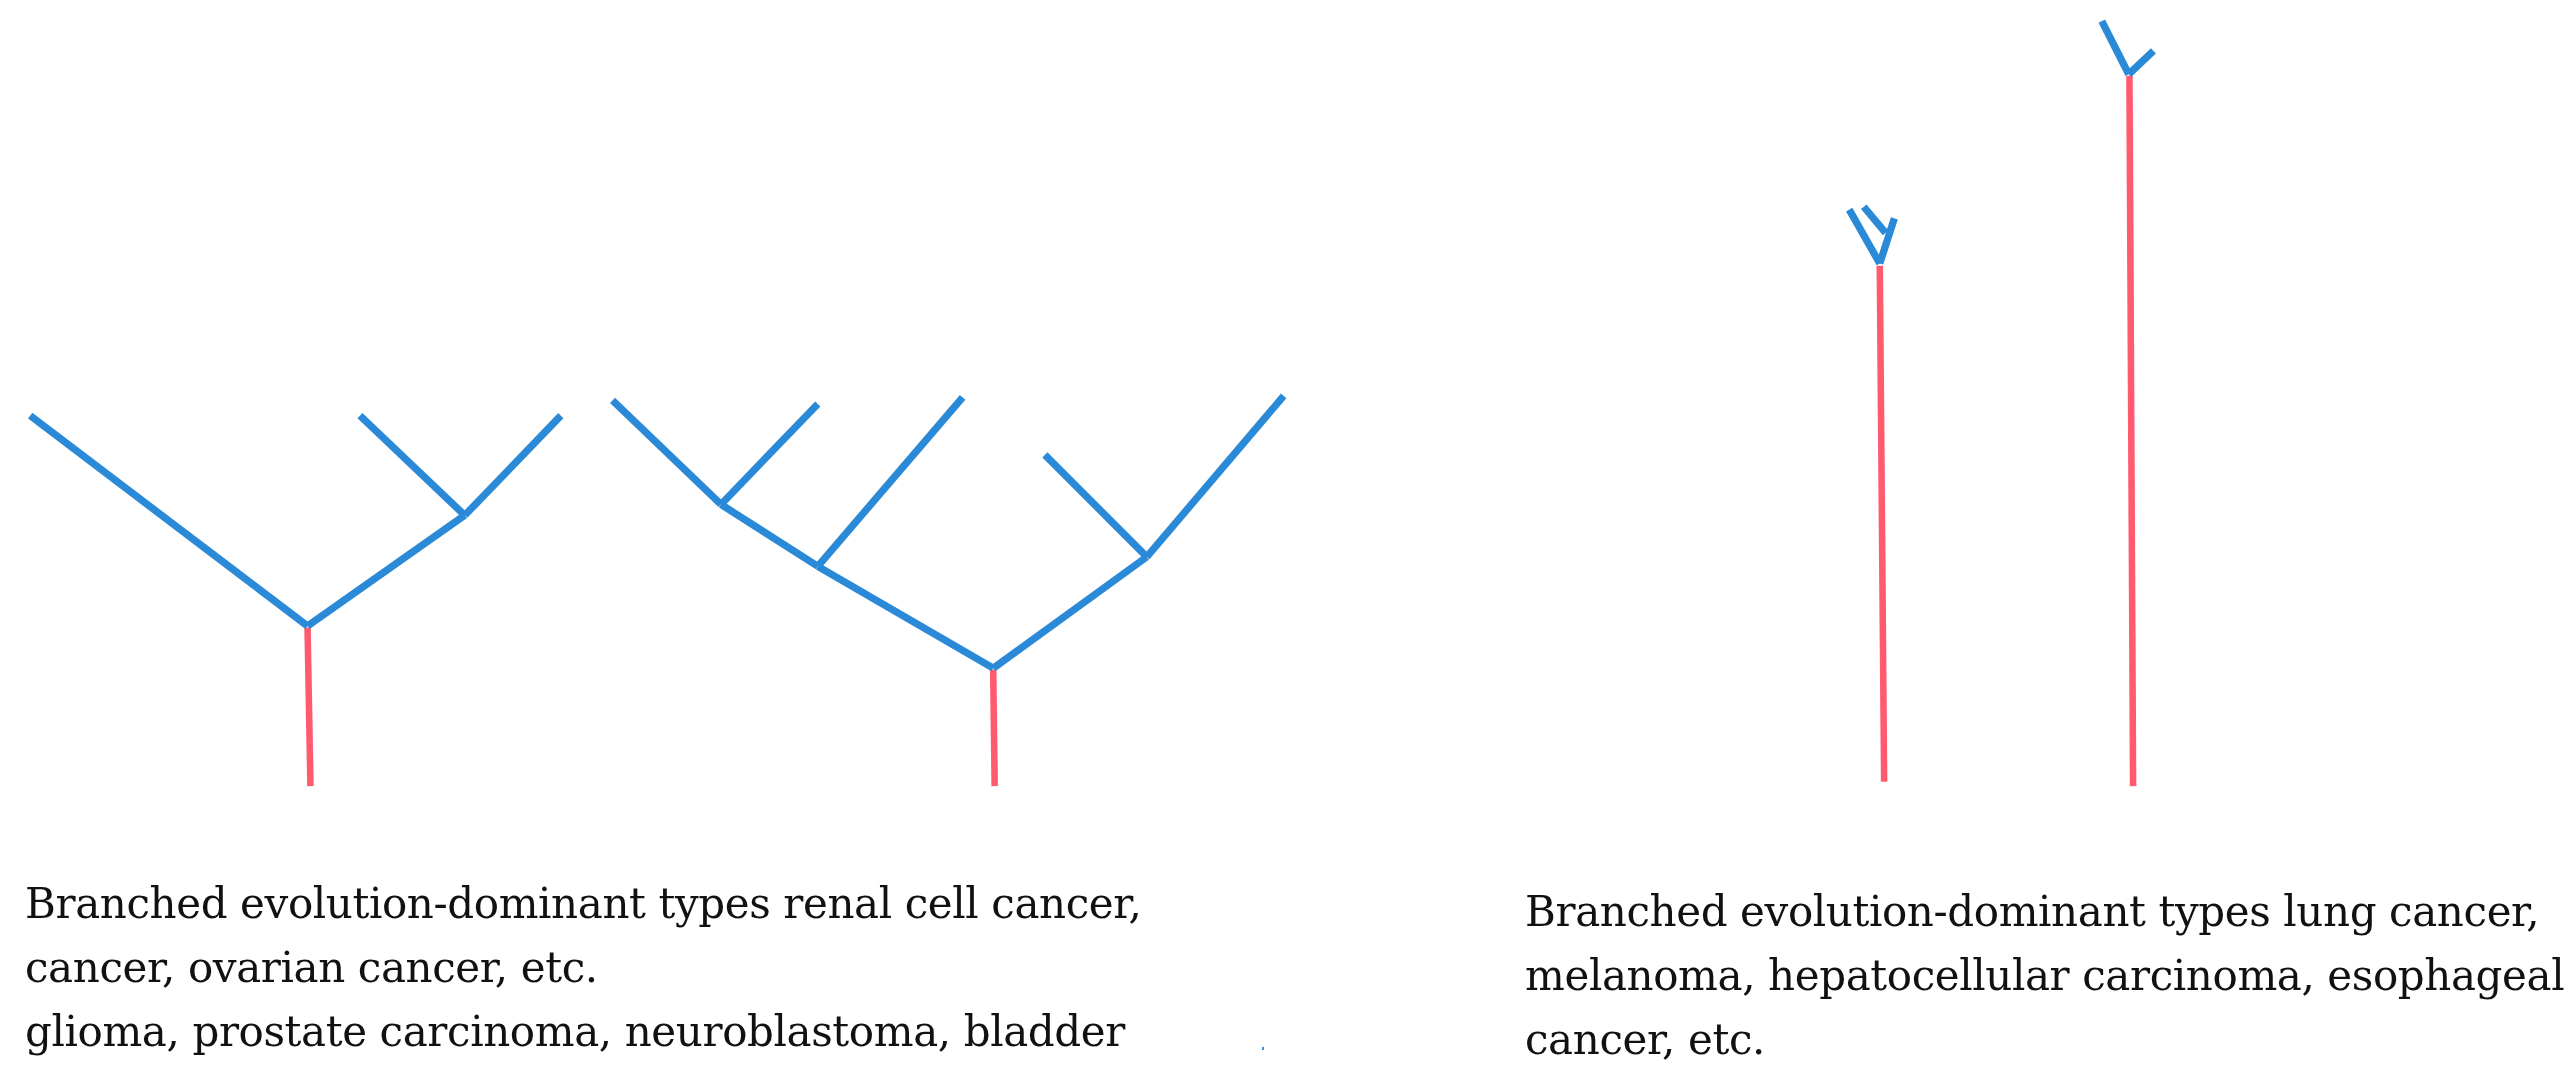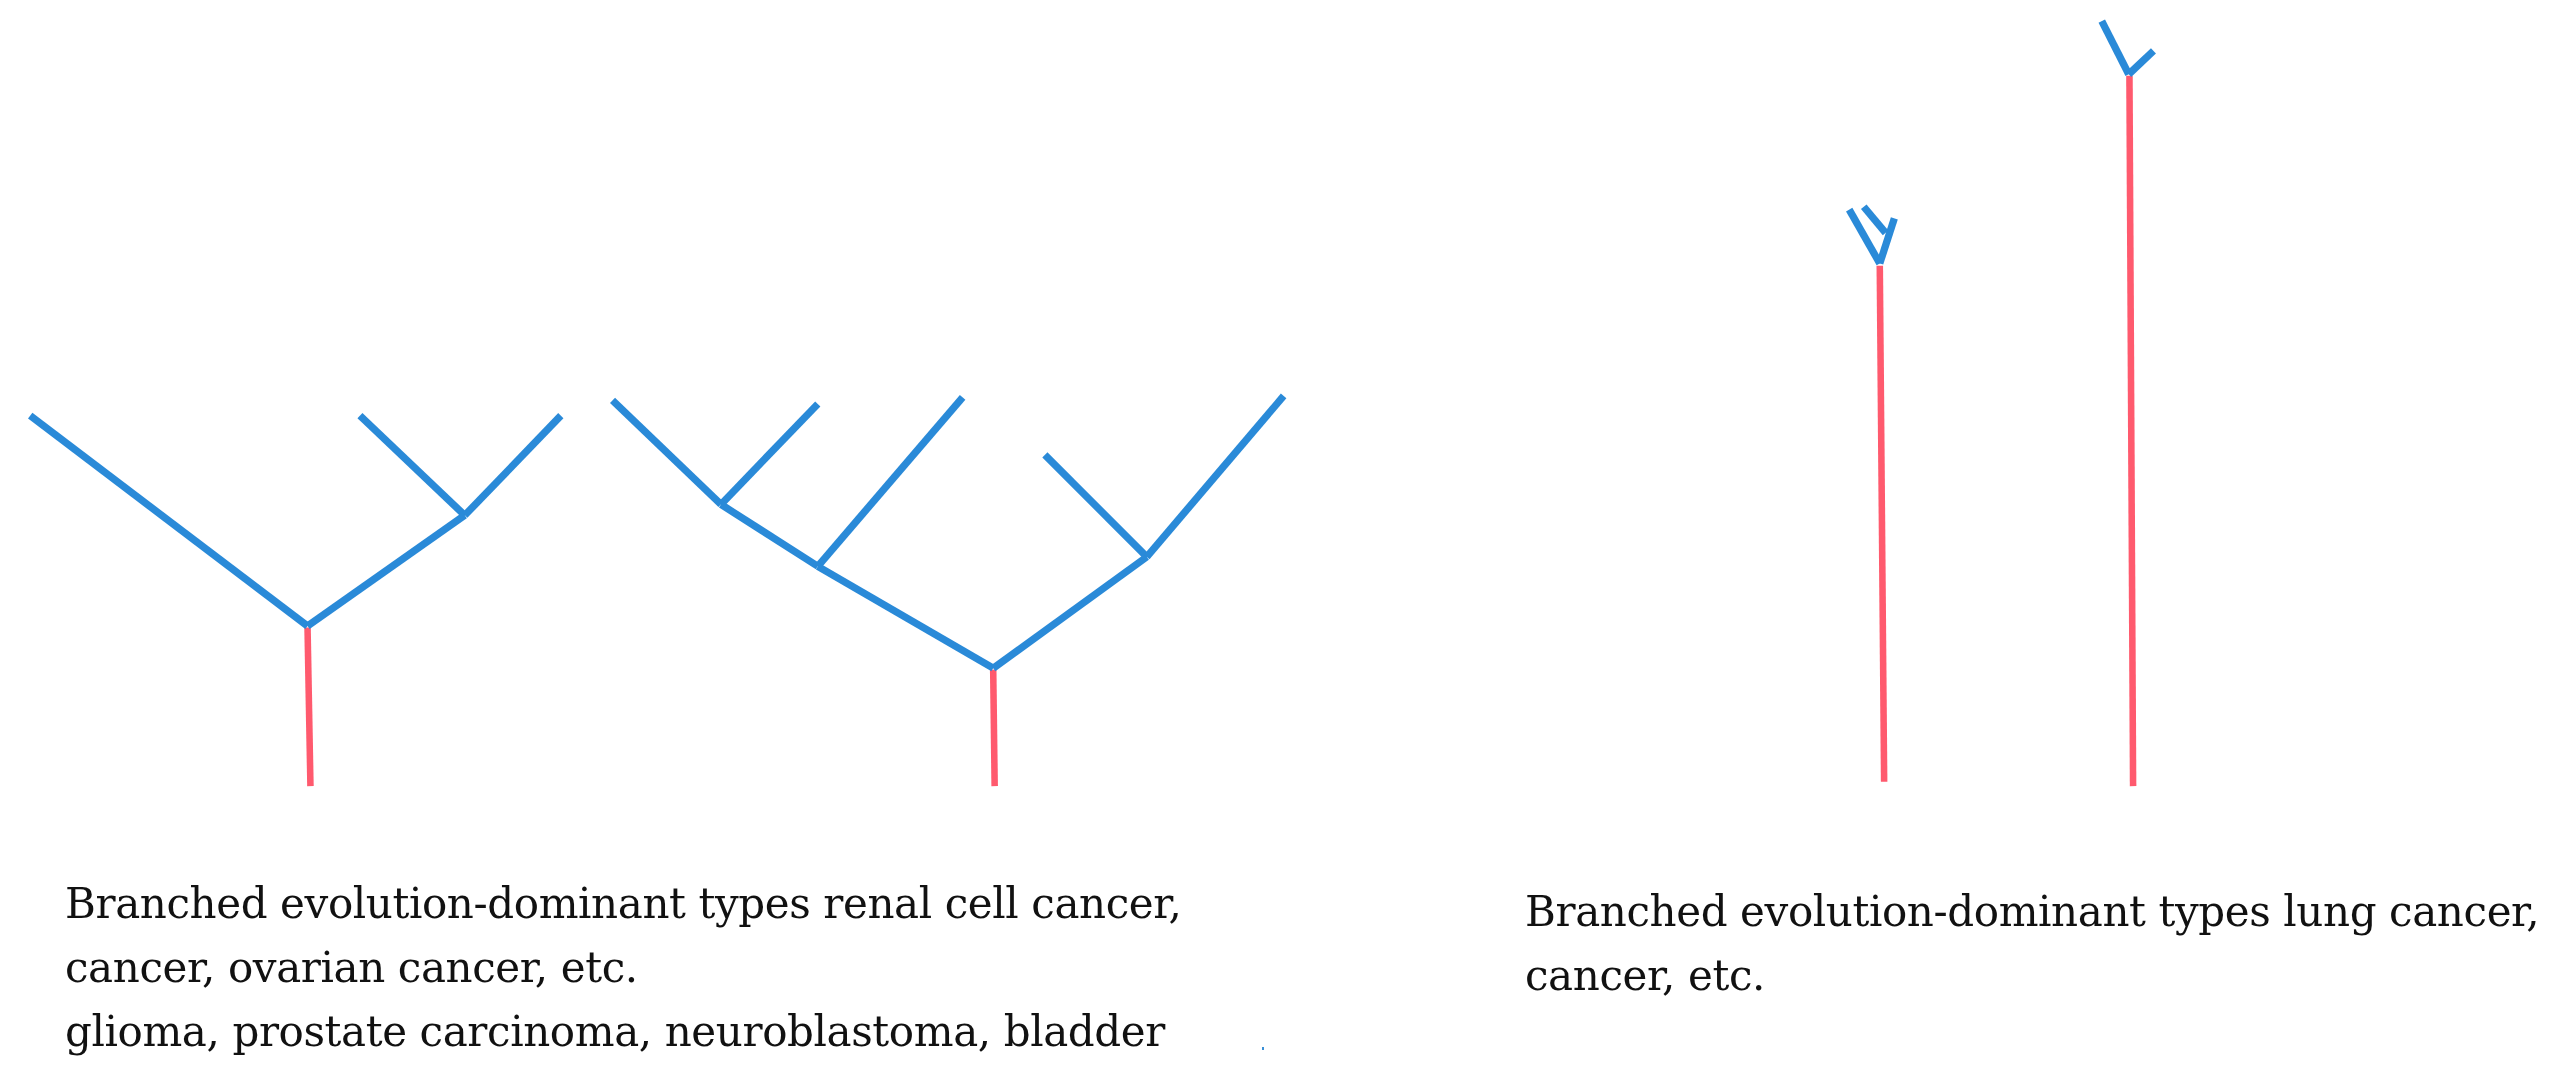--- a/index.html
+++ b/index.html
@@ -1,20 +1,20 @@
 <!DOCTYPE html>
 <html style="font-size:11.6px"><head>
 <meta charset="utf-8">
 <style>
   html, body { margin:0; padding:0; background:#ffffff; }
   body { width:2576px; height:1070px; position:relative; overflow:hidden; }
   svg.diagram { position:absolute; left:0; top:0; }
   .caption { position:absolute; font-family:"DejaVu Serif","Liberation Serif",serif; font-size:42px; line-height:64px; color:#111; letter-spacing:-0.4px; }
   .caption span { display:block; white-space:nowrap; }
-  #cap-left { left:25px; top:872px;margin-left:40px; }
+  #cap-left { left:25px; top:872px; }
   #cap-right { left:1525px; top:880px; }
   .dot { position:absolute; left:1262px; top:1047px; width:2.2px; height:2.9px; background:#3a8fd6; }
 </style>
 </head>
 <body>
 
 <svg class="diagram" width="2576" height="1070" viewBox="0 0 3538 1470">
   <g stroke-linecap="butt">
     <line x1="422" y1="862" x2="426" y2="1080" stroke="#ff5a6e" stroke-width="9"></line>
     <g stroke="#2a8ad8" stroke-width="10">
@@ -55,17 +55,18 @@
 </svg>
 
 <div class="caption" id="cap-left">
   <span>Branched evolution-dominant  types renal cell cancer,</span>
   <span>cancer, ovarian cancer, etc.</span>
   <span>glioma, prostate carcinoma, neuroblastoma, bladder</span>
 </div>
 
 <div class="caption" id="cap-right">
   <span>Branched evolution-dominant  types lung cancer,</span>
+  <span>melanoma, hepatocellular carcinoma, esophageal</span>
   <span>cancer, etc.</span>
 </div>
 
 <div class="dot"></div>
 
 
 </body></html>

